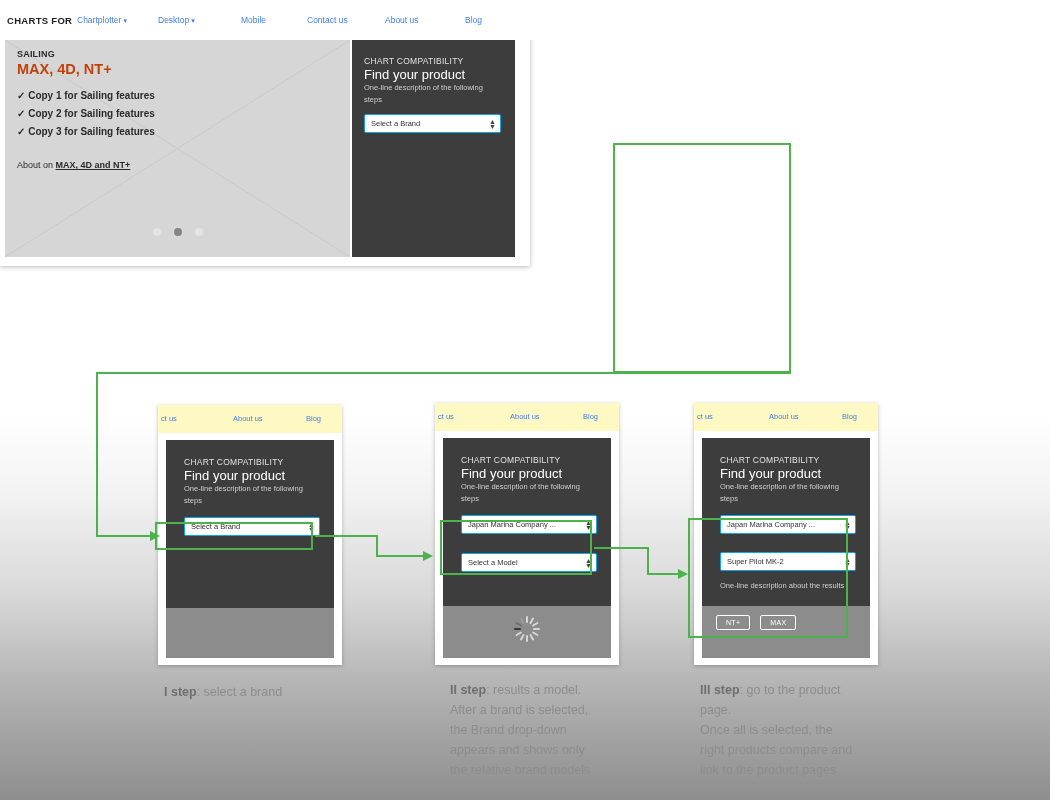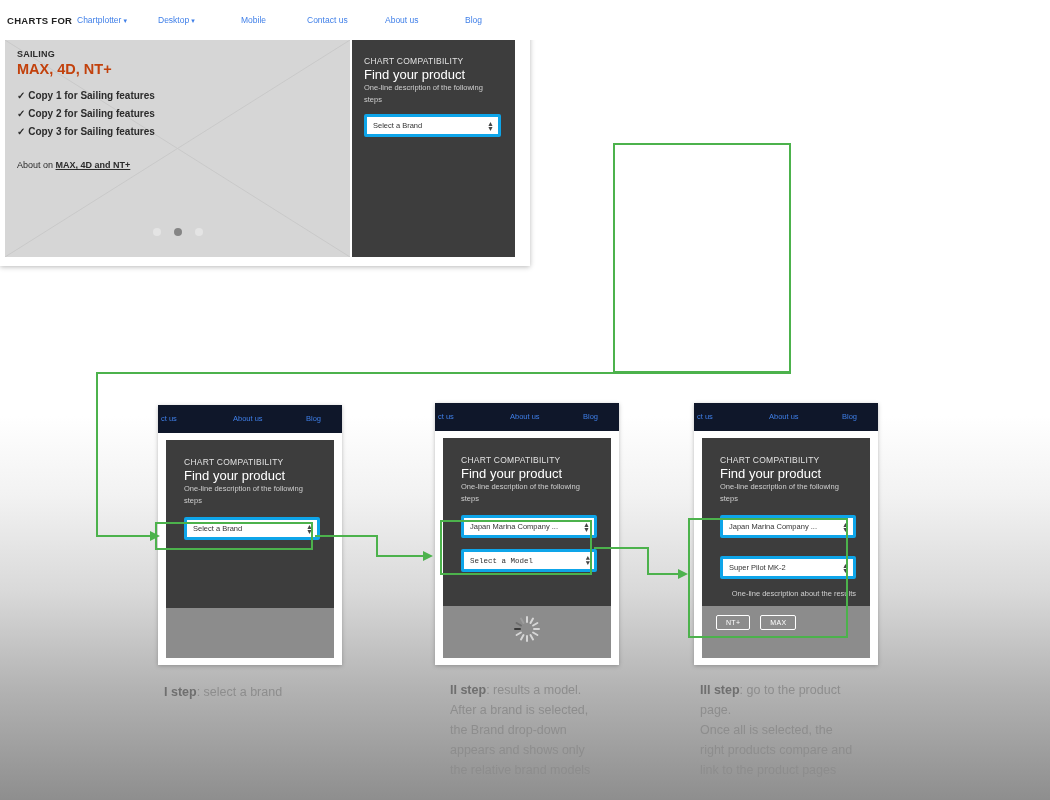--- a/index.html
+++ b/index.html
@@ -43,33 +43,33 @@
   .dot.active{background:#858585;}
 
   
   #dark-panel{
     position:absolute;left:352px;top:40px;width:163px;height:217px;background:#3d3d3d;
   }
   .cp-kicker{font-size:8.5px;color:#e2e2e2;letter-spacing:.25px;}
   .cp-title{font-size:13px;color:#ffffff;margin-top:1px;}
   .cp-desc{font-size:7.5px;color:#cfcfcf;line-height:1.55;margin-top:0;}
   .cp-select{
-    margin-top:9px;background:#fff;border:3px solid #0ea5e9;border-radius:2px;
+    margin-top:9px;background:#fff;border:1px solid #0ea5e9;border-radius:2px;
     height:17px;display:flex;align-items:center;justify-content:space-between;
     padding:0 4px 0 6px;font-size:7.5px;color:#333;
   }
   .spin{display:flex;flex-direction:column;line-height:5px;font-size:7px;color:#444;}
 
   
   .phone{position:absolute;background:#ffffff;box-shadow:0 1px 4px rgba(0,0,0,.25);}
-  .phone-nav{position:relative;height:28px;background:#0f172a;}
+  .phone-nav{position:relative;height:28px;background:#fef9c3;}
   .phone-nav .navlink{position:absolute;top:9px;font-size:7.5px;}
   .phone-dark{position:absolute;left:8px;width:auto;background:#3d3d3d;}
   .phone-body-fill{position:absolute;left:8px;background:#8c8c8c;}
-  .res-desc{font-size:7.5px;color:#cfcfcf;line-height:1.5;margin-top:9px;text-align:right;}
+  .res-desc{font-size:7.5px;color:#cfcfcf;line-height:1.5;margin-top:9px;}
   .res-btns{position:absolute;display:flex;gap:10px;}
   .res-btn{
     border:1px solid #ffffff;background:#8c8c8c;color:#ffffff;font-size:7px;
     padding:3px 9px;border-radius:2px;letter-spacing:.3px;
   }
 
   
   .spinner{position:absolute;width:26px;height:26px;}
   .spinner i{position:absolute;left:12px;top:0;width:2px;height:7px;background:#d6d6d6;border-radius:1px;
     transform-origin:1px 13px;display:block;}
@@ -176,21 +176,21 @@
       <div class="cp-kicker">CHART COMPATIBILITY</div>
       <div class="cp-title">Find your product</div>
       <div class="cp-desc">One-line description of the following steps</div>
       <div class="cp-select" style="margin-top:11px;">
         <span>Japan Marina Company ...</span>
         <span class="spin">
             <span>▲</span>
             <span>▼</span>
           </span>
       </div>
-      <div class="cp-select" style="margin-top:11px;font-family:Liberation Mono, monospace;">
+      <div class="cp-select" style="margin-top:19px;">
         <span>Select a Model</span>
         <span class="spin">
             <span>▲</span>
             <span>▼</span>
           </span>
       </div>
     </div>
   </div>
   <div class="phone-body-fill" style="top:203px;width:168px;height:52px;">
     <div class="spinner" style="left:71px;top:10px;">

